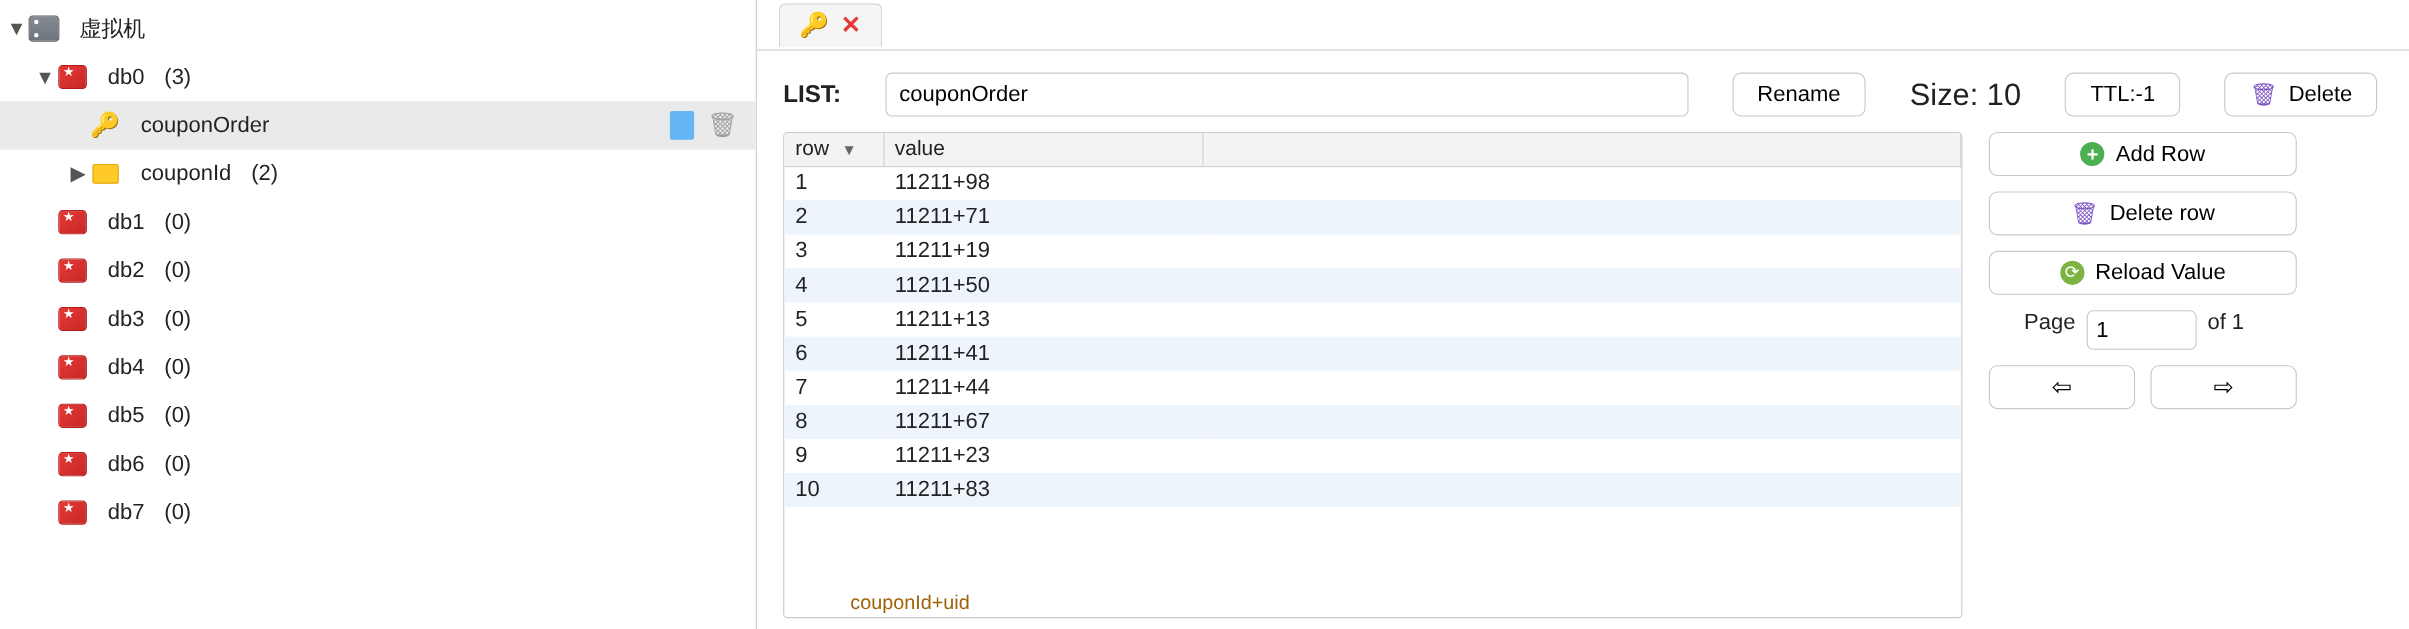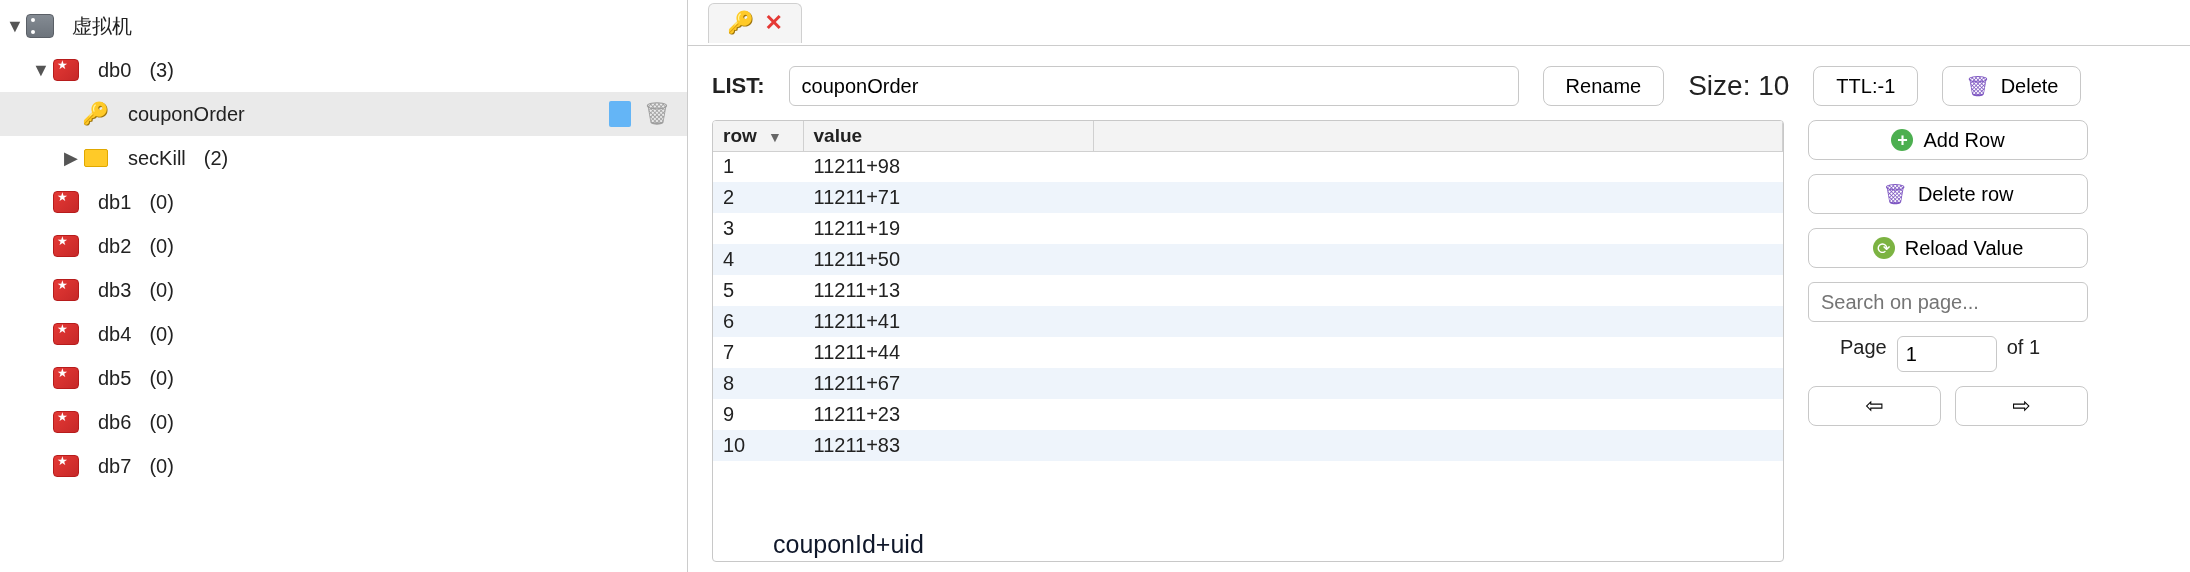--- a/index.html
+++ b/index.html
@@ -30,38 +30,38 @@
 
 
 .main-panel { flex:1; display:flex; flex-direction:column; }
 
 
 .tabbar { display:flex; align-items:center; height:46px; border-bottom:1px solid #ccc; padding-left:20px; }
 .tab { display:flex; align-items:center; gap:10px; padding:6px 18px; background:#f5f5f5; border:1px solid #d0d0d0; border-bottom:none; border-radius:6px 6px 0 0; height:40px;}
 .tab .close { color:#e53935; font-weight:bold; font-size:22px; cursor:pointer; }
 
 
-.toolbar-top { display:flex; align-items:center; gap:24px; padding:20px 24px 14px 24px; }
+.toolbar-top { display:flex; align-items:center; gap:40px; padding:20px 24px 14px 24px; }
 .toolbar-top .label { font-weight:bold; font-size:22px; }
 .key-input { flex:1; max-width:730px; height:40px; border:1px solid #c8c8c8; border-radius:6px; padding:0 12px; font-size:20px; }
 .btn { height:40px; border:1px solid #c8c8c8; border-radius:8px; background:#fff; padding:0 22px; font-size:20px; cursor:pointer; display:inline-flex; align-items:center; justify-content:center; gap:10px; }
 .size-text { font-size:28px; }
 
 
 .content-row { display:flex; flex:1; padding:0 24px 10px 24px; gap:24px; overflow:hidden; }
 
 
 .table-wrap { flex:0 0 1072px; border:1px solid #c8c8c8; border-radius:4px; overflow:hidden; position:relative; }
 .tbl { width:100%; border-collapse:collapse; }
-.tbl th { background:#f3f3f3; text-align:left; font-weight:bold; height:30px; padding:0 10px; border-bottom:1px solid #d0d0d0; border-right:1px solid #d0d0d0; font-size:19px;}
+.tbl th { background:#f3f3f3; text-align:left; font-weight:normal; height:30px; padding:0 10px; border-bottom:1px solid #d0d0d0; border-right:1px solid #d0d0d0; font-size:19px;}
 .tbl th:first-child { width:90px; }
 .tbl th:nth-child(2){ width:290px; }
 .tbl td { height:31px; padding:0 10px; font-size:20px; border-right:1px solid transparent; }
 .tbl tbody tr:nth-child(even){ background:#eef4fb; }
-.annotation { position:absolute; left:60px; bottom:2px; color:#0f172a; font-size:25px; }
+.annotation { position:absolute; left:60px; bottom:2px; color:#a16207; font-size:18px; }
 
 
 .side-actions { width:280px; display:flex; flex-direction:column; gap:14px; }
 .side-actions .btn { width:100%; justify-content:center; }
 .icon-plus { width:22px; height:22px; border-radius:50%; background:#4caf50; color:#fff; display:inline-flex; align-items:center; justify-content:center; font-weight:bold; font-size:18px; }
 .icon-trash-purple { color:#7e57c2; font-size:20px; }
 .icon-reload { width:22px; height:22px; border-radius:50%; background:#7cb342; display:inline-flex; align-items:center; justify-content:center; color:#fff; font-size:16px; }
 .search-input { height:40px; border:1px solid #c8c8c8; border-radius:6px; padding:0 12px; font-size:20px; }
 .page-row { display:flex; align-items:flex-start; gap:10px; font-size:20px;margin-left:32px; }
 .page-row input { width:100px; height:36px; border:1px solid #c8c8c8; border-radius:6px; text-align:left; padding:0 8px; font-size:20px; }
@@ -101,21 +101,21 @@
       <span class="icon-file-action"></span>
       <span class="icon-trash">🗑</span>
     </span>
   </div>
 
   <div class="tree-row indent-2">
     <span class="arrow">▶</span>
     <span class="row-icon">
         <span class="icon-folder"></span>
       </span>
-    <span class="label">secKill</span>
+    <span class="label">couponId</span>
     <span class="label">(2)</span>
   </div>
 
   <div class="tree-row indent-1">
     <span class="spacer"></span>
     <span class="row-icon">
         <span class="icon-db"></span>
       </span>
     <span class="label">db1</span>
     <span class="label">(0)</span>
@@ -271,21 +271,20 @@
         <span>Add Row</span>
       </button>
       <button class="btn">
         <span class="icon-trash-purple">🗑</span>
         <span>Delete row</span>
       </button>
       <button class="btn">
         <span class="icon-reload">⟳</span>
         <span>Reload Value</span>
       </button>
-      <input class="search-input" placeholder="Search on page..." style="">
       <div class="page-row">
         <span>Page</span>
         <input value="1" style="">
         <span>of 1</span>
       </div>
       <div class="nav-row">
         <button class="btn">⇦</button>
         <button class="btn">⇨</button>
       </div>
     </div>

